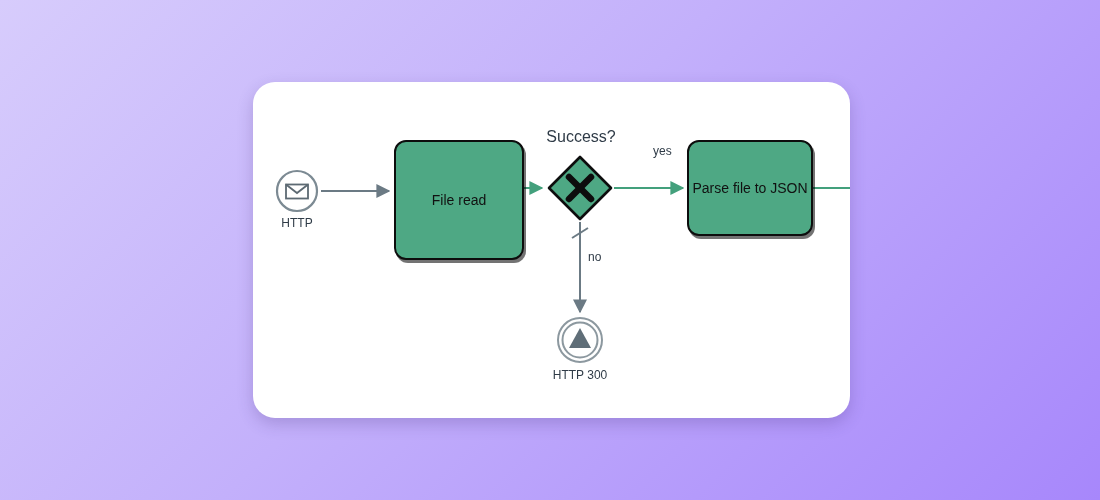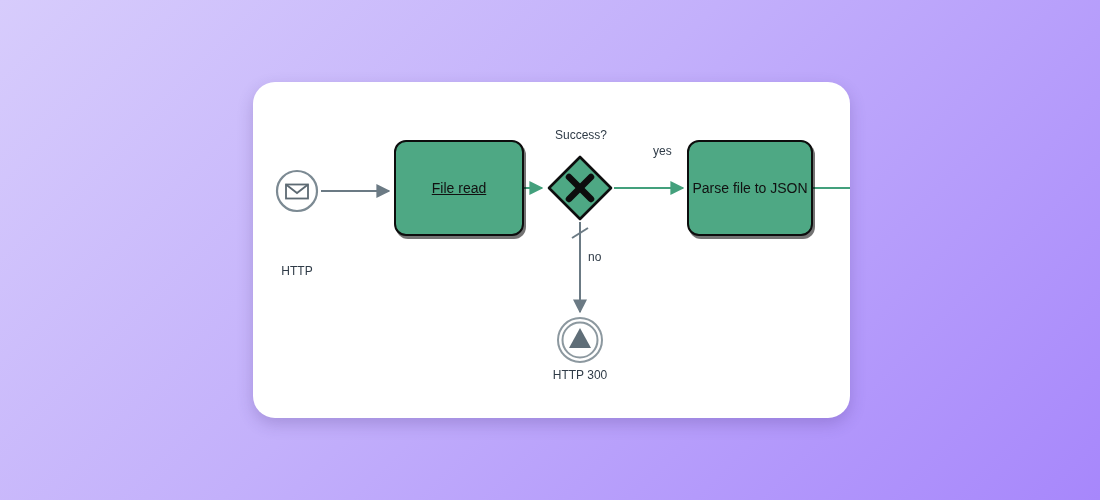--- a/index.html
+++ b/index.html
@@ -66,22 +66,21 @@
     font-size: 14px;
     line-height: 18px;
     font-family: "Liberation Sans", sans-serif;
     box-sizing: border-box;
   }
 
   #task-file-read {
     left: 141px;
     top: 58px;
     width: 130px;
-    height: 96px;
-    text-decoration: underline;
+    height: 120px;
   }
 
   #task-parse-json {
     left: 434px;
     top: 58px;
     width: 126px;
     height: 96px;
   }
 
   
@@ -91,21 +90,21 @@
     width: 68px;
     height: 68px;
   }
 
   .gateway-label {
     position: absolute;
     left: 266px;
     top: 46px;
     width: 124px;
     text-align: center;
-    font-size: 12px;
+    font-size: 16px;
     color: #2f3b47;
     font-family: "Liberation Sans", sans-serif;
   }
 
   
   #event-start-http {
     left: 22px;
     top: 87px;
     width: 44px;
     height: 44px;
@@ -124,21 +123,20 @@
     font-size: 12px;
     color: #2f3b47;
     font-family: "Liberation Sans", sans-serif;
     white-space: nowrap;
   }
 
   #label-http {
     left: 4px;
     top: 134px;
     width: 80px;
-    margin-top: 48px;
   }
 
   #label-http500 {
     left: 267px;
     top: 286px;
     width: 120px;
   }
 
   
   .edge-label {

